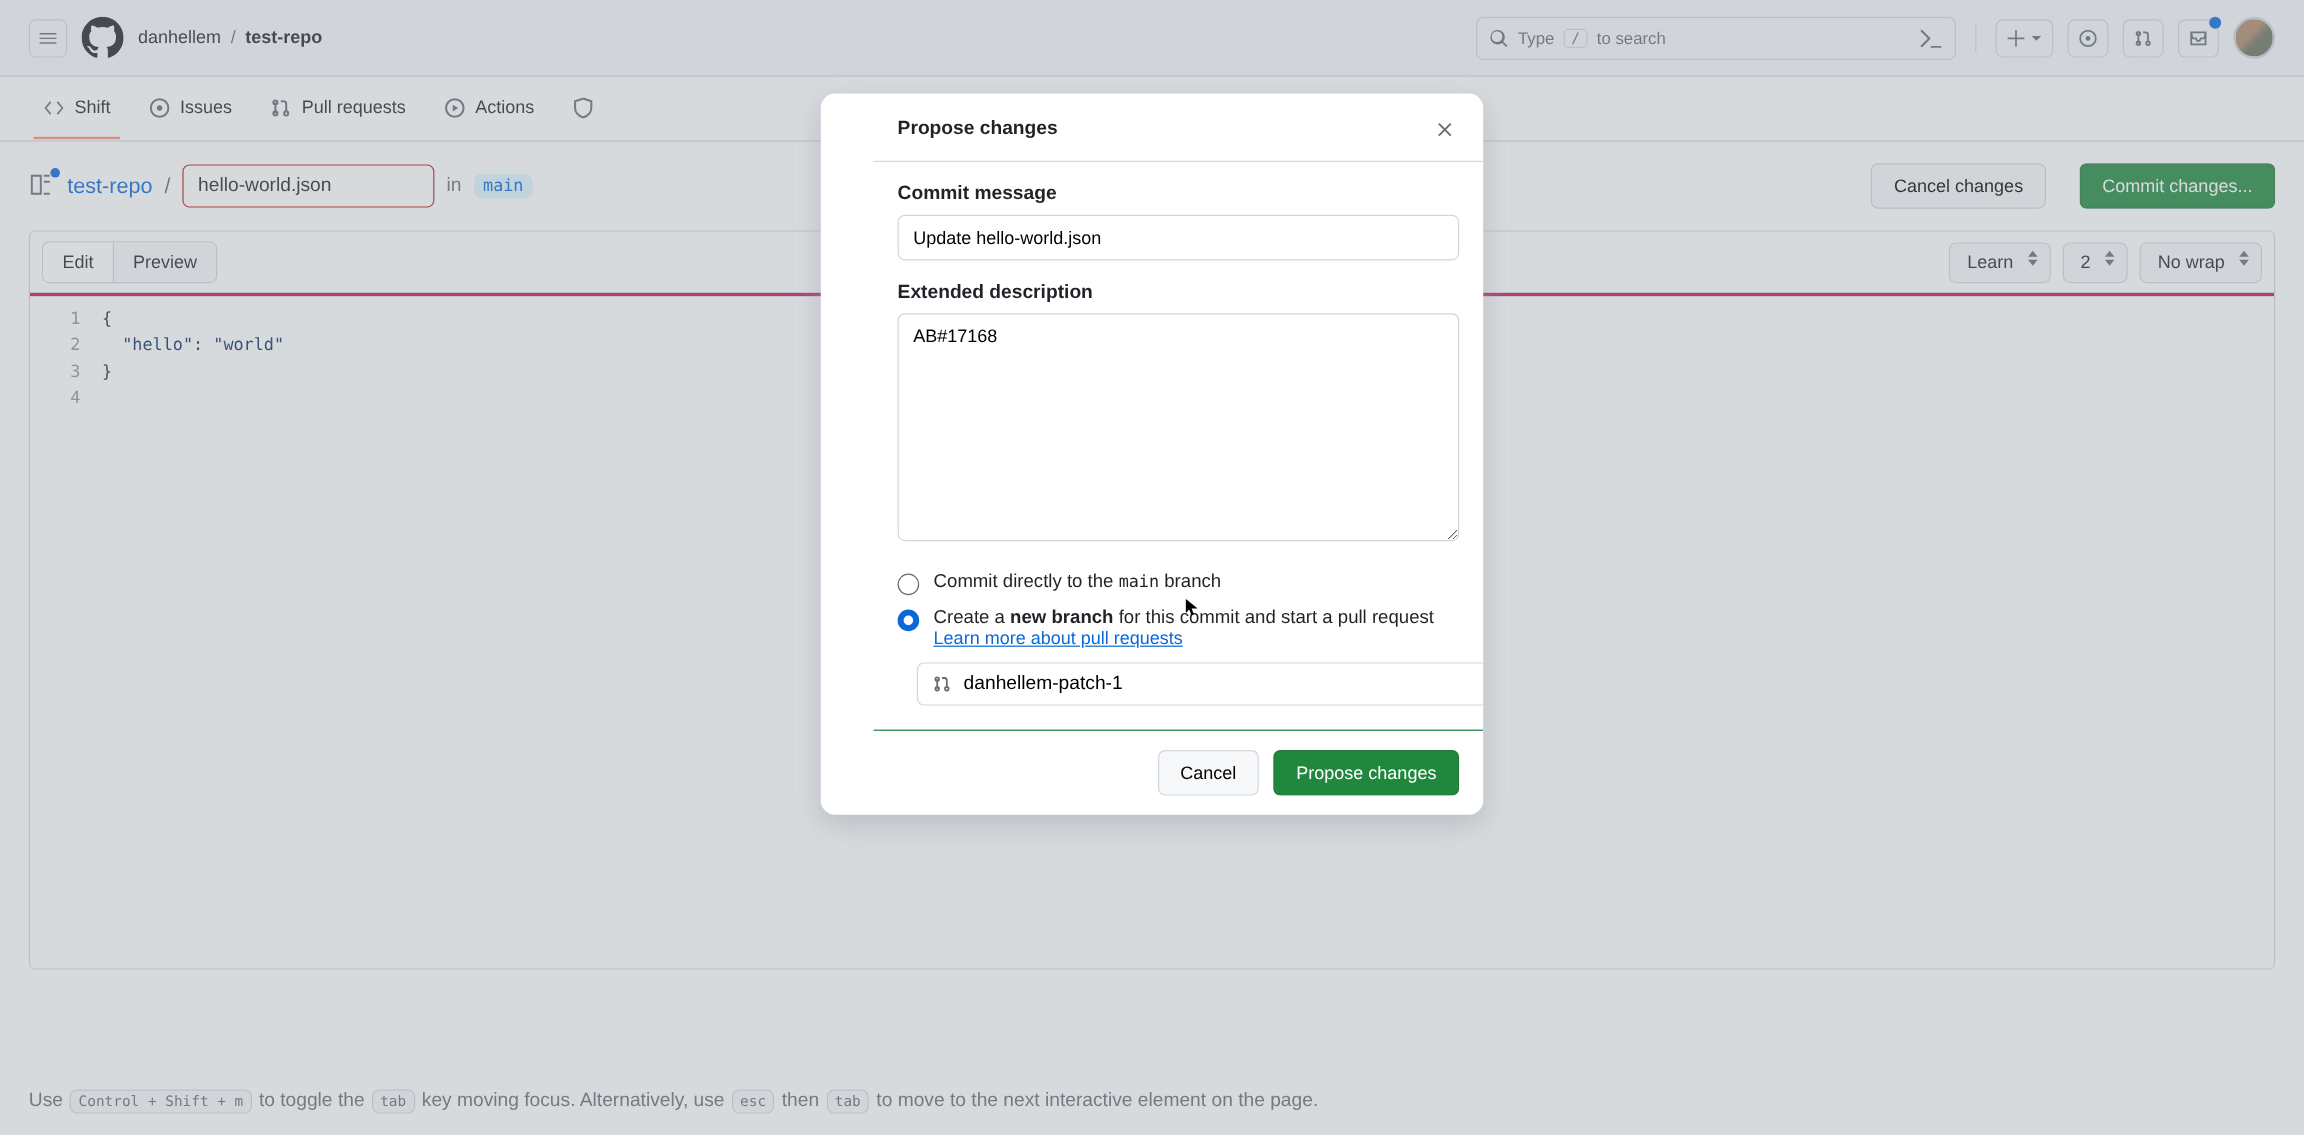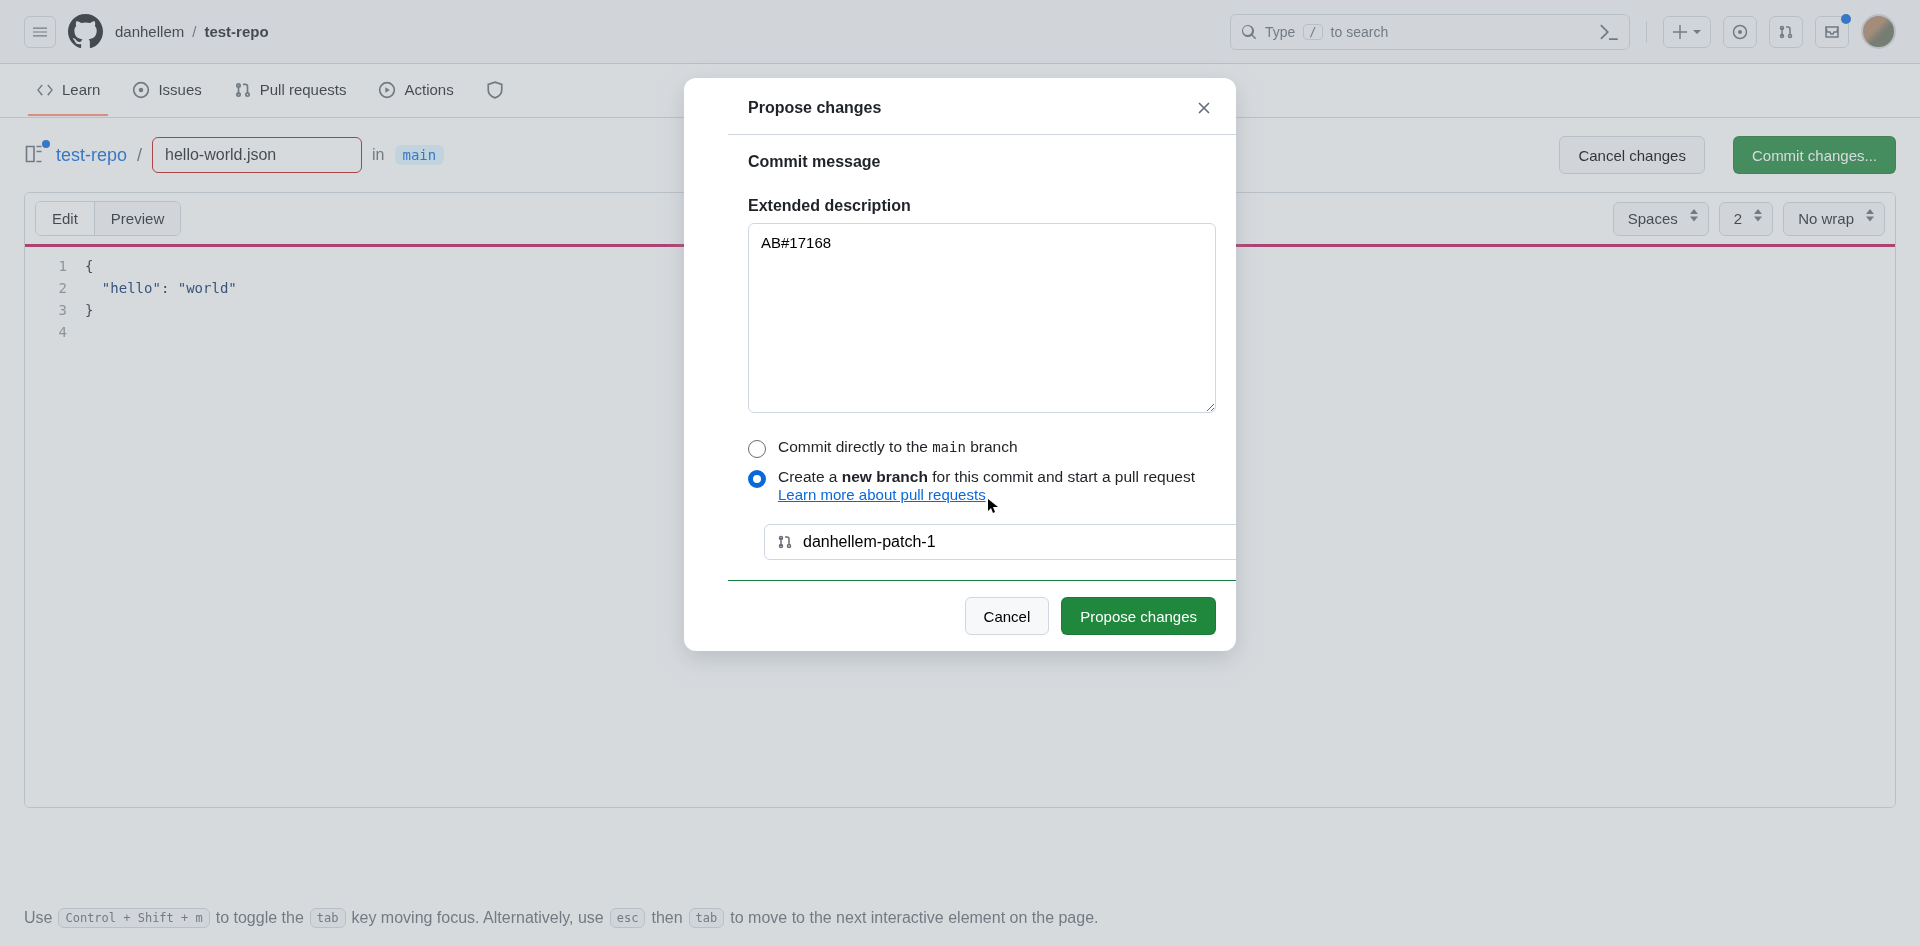--- a/index.html
+++ b/index.html
@@ -283,21 +283,21 @@
   .radio {
     width:18px; height:18px; border-radius:50%;
     border:1.5px solid #656d76; flex-shrink:0;
     margin-top:2px;
     position:relative;
   }
   .radio.checked { border:5px solid #0969da; }
   .mono { font-family: ui-monospace, SFMono-Regular, Menlo, monospace; font-size:14px; }
   .link { color:#0969da; font-size:15px; }
   .branch-input-wrap {
-    margin-top:10px; margin-left:16px;
+    margin-left:16px;
     display:flex; align-items:center; gap:10px;
     border:1px solid #d0d7de; border-radius:6px;
     padding:8px 12px;
     width: 478px;
   }
   .branch-input { border:none; outline:none; font-size:16px; flex:1; }
   .modal-footer {
     display:flex; justify-content:flex-end; gap:12px;
     padding: 16px 20px;
     border-top:1px solid #15803d;
@@ -378,21 +378,21 @@
     <div class="blue-dot"></div>
   </div>
   <div class="avatar"></div>
 </div>
 
 <div class="repo-tabs">
   <div class="repo-tab active">
     <svg width="18" height="18" viewBox="0 0 16 16">
         <path fill="#656d76" d="M5 3L1 8l4 5 1-1-3.5-4L6 4zM11 3l4 5-4 5-1-1 3.5-4L10 4z"></path>
       </svg>
-    <span>Learn</span>
+    <span>Shift</span>
   </div>
   <div class="repo-tab">
     <svg width="18" height="18" viewBox="0 0 16 16">
         <circle cx="8" cy="8" r="6.5" fill="none" stroke="#656d76" stroke-width="1.5"></circle>
         <circle cx="8" cy="8" r="2" fill="#656d76"></circle>
       </svg>
     <span>Issues</span>
   </div>
   <div class="repo-tab">
     <svg width="18" height="18" viewBox="0 0 16 16">
@@ -432,21 +432,21 @@
   <button class="btn btn-green">Commit changes...</button>
 </div>
 
 <div class="editor-wrap">
   <div class="editor-toolbar">
     <div class="tabgroup">
       <div class="tabgroup-item first">Edit</div>
       <div class="tabgroup-item">Preview</div>
     </div>
     <div class="toolbar-right">
-      <div class="select-like">Spaces</div>
+      <div class="select-like">Learn</div>
       <div class="select-like">2</div>
       <div class="select-like">No wrap</div>
     </div>
   </div>
   <div class="code-area">
     <div class="gutter">
       <div>1</div>
       <div>2</div>
       <div>3</div>
       <div>4</div>
@@ -477,20 +477,21 @@
     <div class="modal-header">
       <h2>Propose changes</h2>
       <div class="close-btn">
         <svg width="16" height="16" viewBox="0 0 16 16">
             <path stroke="#656d76" stroke-width="1.6" d="M3 3l10 10M13 3L3 13"></path>
           </svg>
       </div>
     </div>
     <div class="modal-body">
       <div class="field-label">Commit message</div>
+      <input class="text-input" value="Update hello-world.json" style="">
       <div style="height:18px"></div>
       <div class="field-label">Extended description</div>
       <textarea class="textarea" style="">AB#17168</textarea>
 
       <div class="radio-group">
         <label class="radio-row">
           <span class="radio"></span>
           <span>
             <span>Commit directly to the </span><span class="mono">main</span><span> branch</span>
           </span>

